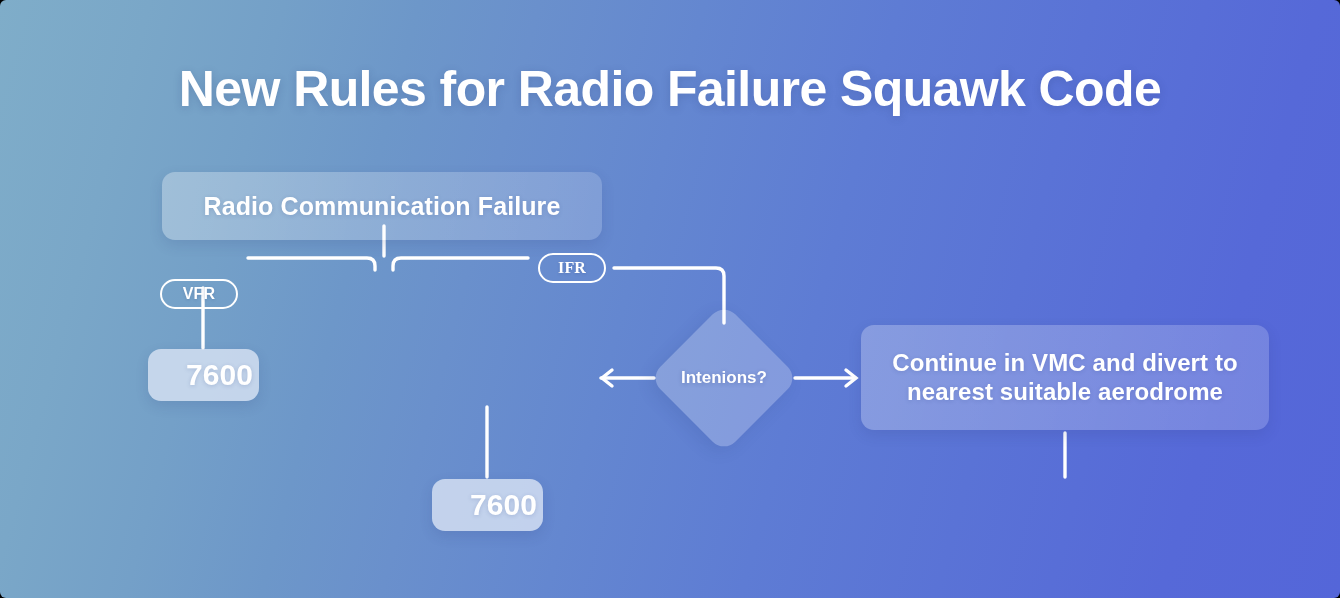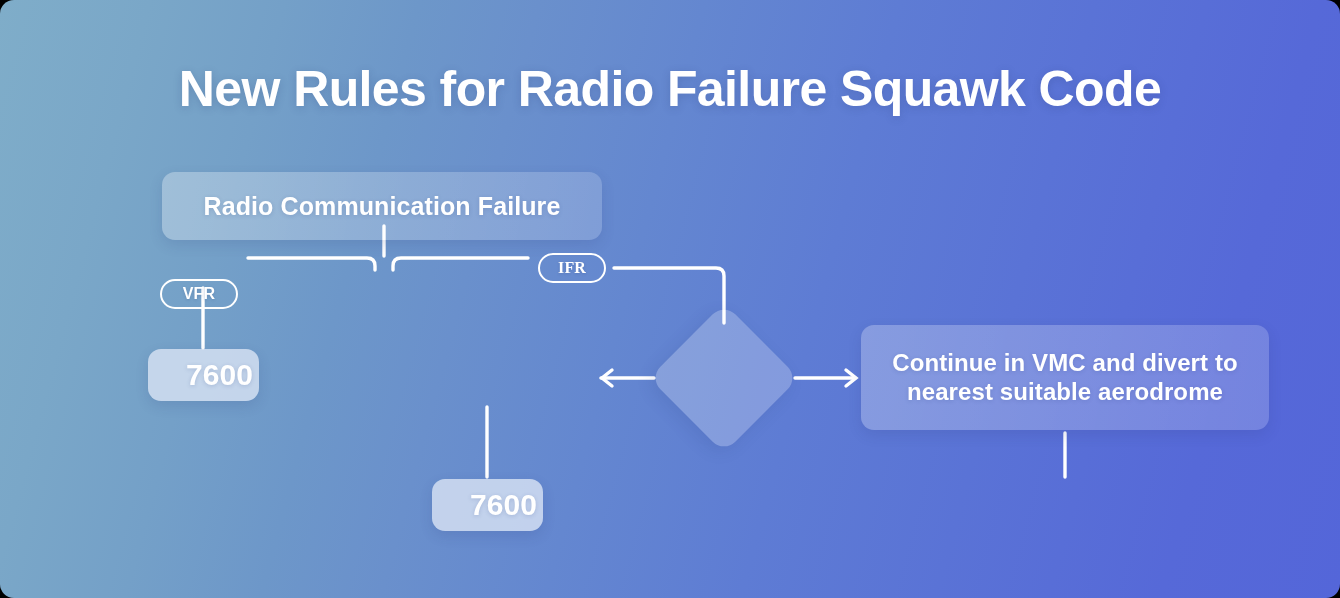--- a/index.html
+++ b/index.html
@@ -10,21 +10,21 @@
   body {
     width: 1340px;
     height: 598px;
     overflow: hidden;
     font-family: "Liberation Sans", sans-serif;
   }
   #canvas {
     position: relative;
     width: 1340px;
     height: 598px;
-    border-radius: 14px;
+    border-radius: 6px;
     background:
       linear-gradient(105deg,
         #7fadc9 0%,
         #7aa7c8 10%,
         #74a0c8 19%,
         #6d97c9 28%,
         #6a90cc 36%,
         #6487d0 47%,
         #5e7cd4 60%,
         #5a73d6 73%,
@@ -198,16 +198,17 @@
   <div class="node" id="root-box">Radio Communication Failure</div>
 
   <div class="node pill" id="pill-vfr">VFR</div>
   <div class="node pill" id="pill-ifr">IFR</div>
 
   <div class="node code-chip" id="code-vfr">7600</div>
 
   <div class="node code-chip" id="code-nodiv">7600</div>
 
   <div id="decision"></div>
+  <div id="decision-label">Intenions?</div>
 
   <div class="node" id="box-divert">Continue in VMC and divert to nearest suitable aerodrome</div>
 
 </div>
 
 </body></html>

